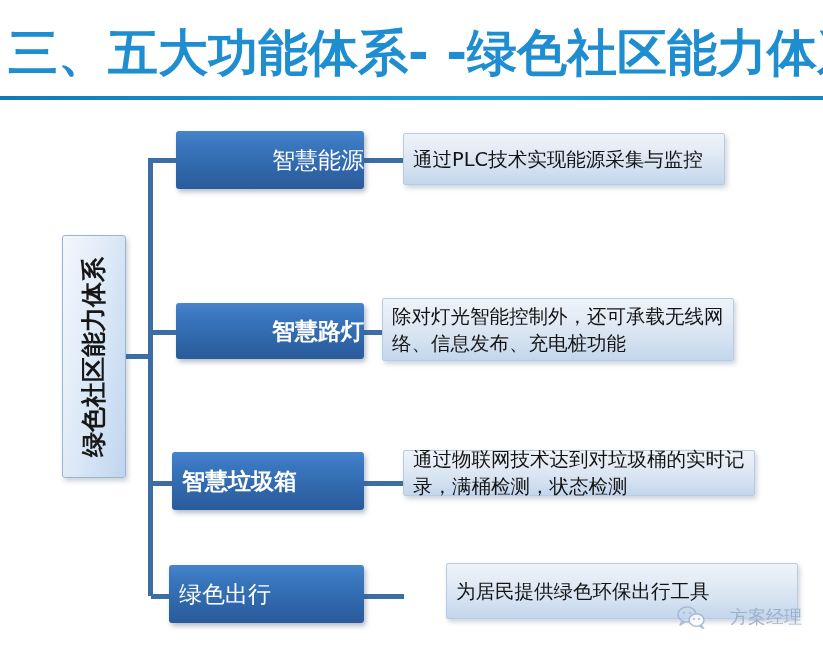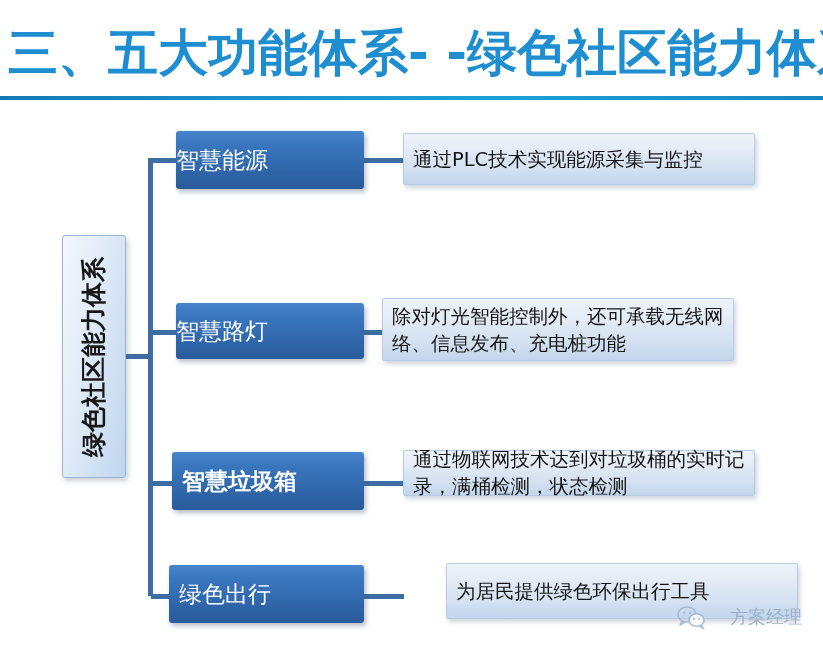--- a/index.html
+++ b/index.html
@@ -106,45 +106,45 @@
     background: linear-gradient(180deg, #4684cc 0%, #3a77bf 22%, #2f66a9 68%, #2a5b9b 100%);
     box-shadow: 2px 3px 5px rgba(60,80,110,0.38);
     color: #ffffff;
     font-size: 23px;
     font-weight: normal;
     display: flex;
     align-items: center;
     font-family: "DejaVu Sans", "Liberation Sans", sans-serif;
     box-sizing: border-box;
   }
-  .node.center { justify-content: flex-start; }
+  .node.center { justify-content: flex-end; }
   .node.leftal { justify-content: flex-start; padding-left: 10px; }
 
   .n1 { left: 176px; top: 131px; width: 188px; height: 58px; }
-  .n2 { left: 176px; top: 303px; width: 188px; height: 56px; }
+  .n2 { left: 176px; top: 303px; width: 188px; height: 56px; font-weight: bold; }
   .n3 { left: 172px; top: 452px; width: 192px; height: 58px; font-weight: bold; }
   .n4 { left: 169px; top: 565px; width: 195px; height: 58px; }
 
   
   .desc {
     position: absolute;
     border: 1px solid #b9cbe2;
     border-radius: 2px;
     background: linear-gradient(180deg, #eef3f9 0%, #e4ecf6 30%, #d2e0f0 72%, #c3d6ec 100%);
     box-shadow: 2px 3px 5px rgba(80,100,130,0.28);
     color: #141414;
     font-size: 19.5px;
     line-height: 27px;
     padding: 6px 9px 6px 9px;
     box-sizing: border-box;
     font-family: "DejaVu Sans", "Liberation Sans", sans-serif;
     display: flex;
     align-items: center;
   }
-  .d1 { left: 403px; top: 133px; width: 352px; height: 52px; }
+  .d1 { left: 403px; top: 133px; width: 322px; height: 52px; }
   .d2 { left: 382px; top: 298px; width: 352px; height: 63px; }
   .d3 { left: 403px; top: 450px; width: 352px; height: 46px; }
   .d4 { left: 403px; top: 563px; width: 352px; height: 56px; margin-left: 43px; }
   .desc .txt { display: block; }
 
   
   .watermark {
     position: absolute;
     left: 676px;
     top: 600px;

